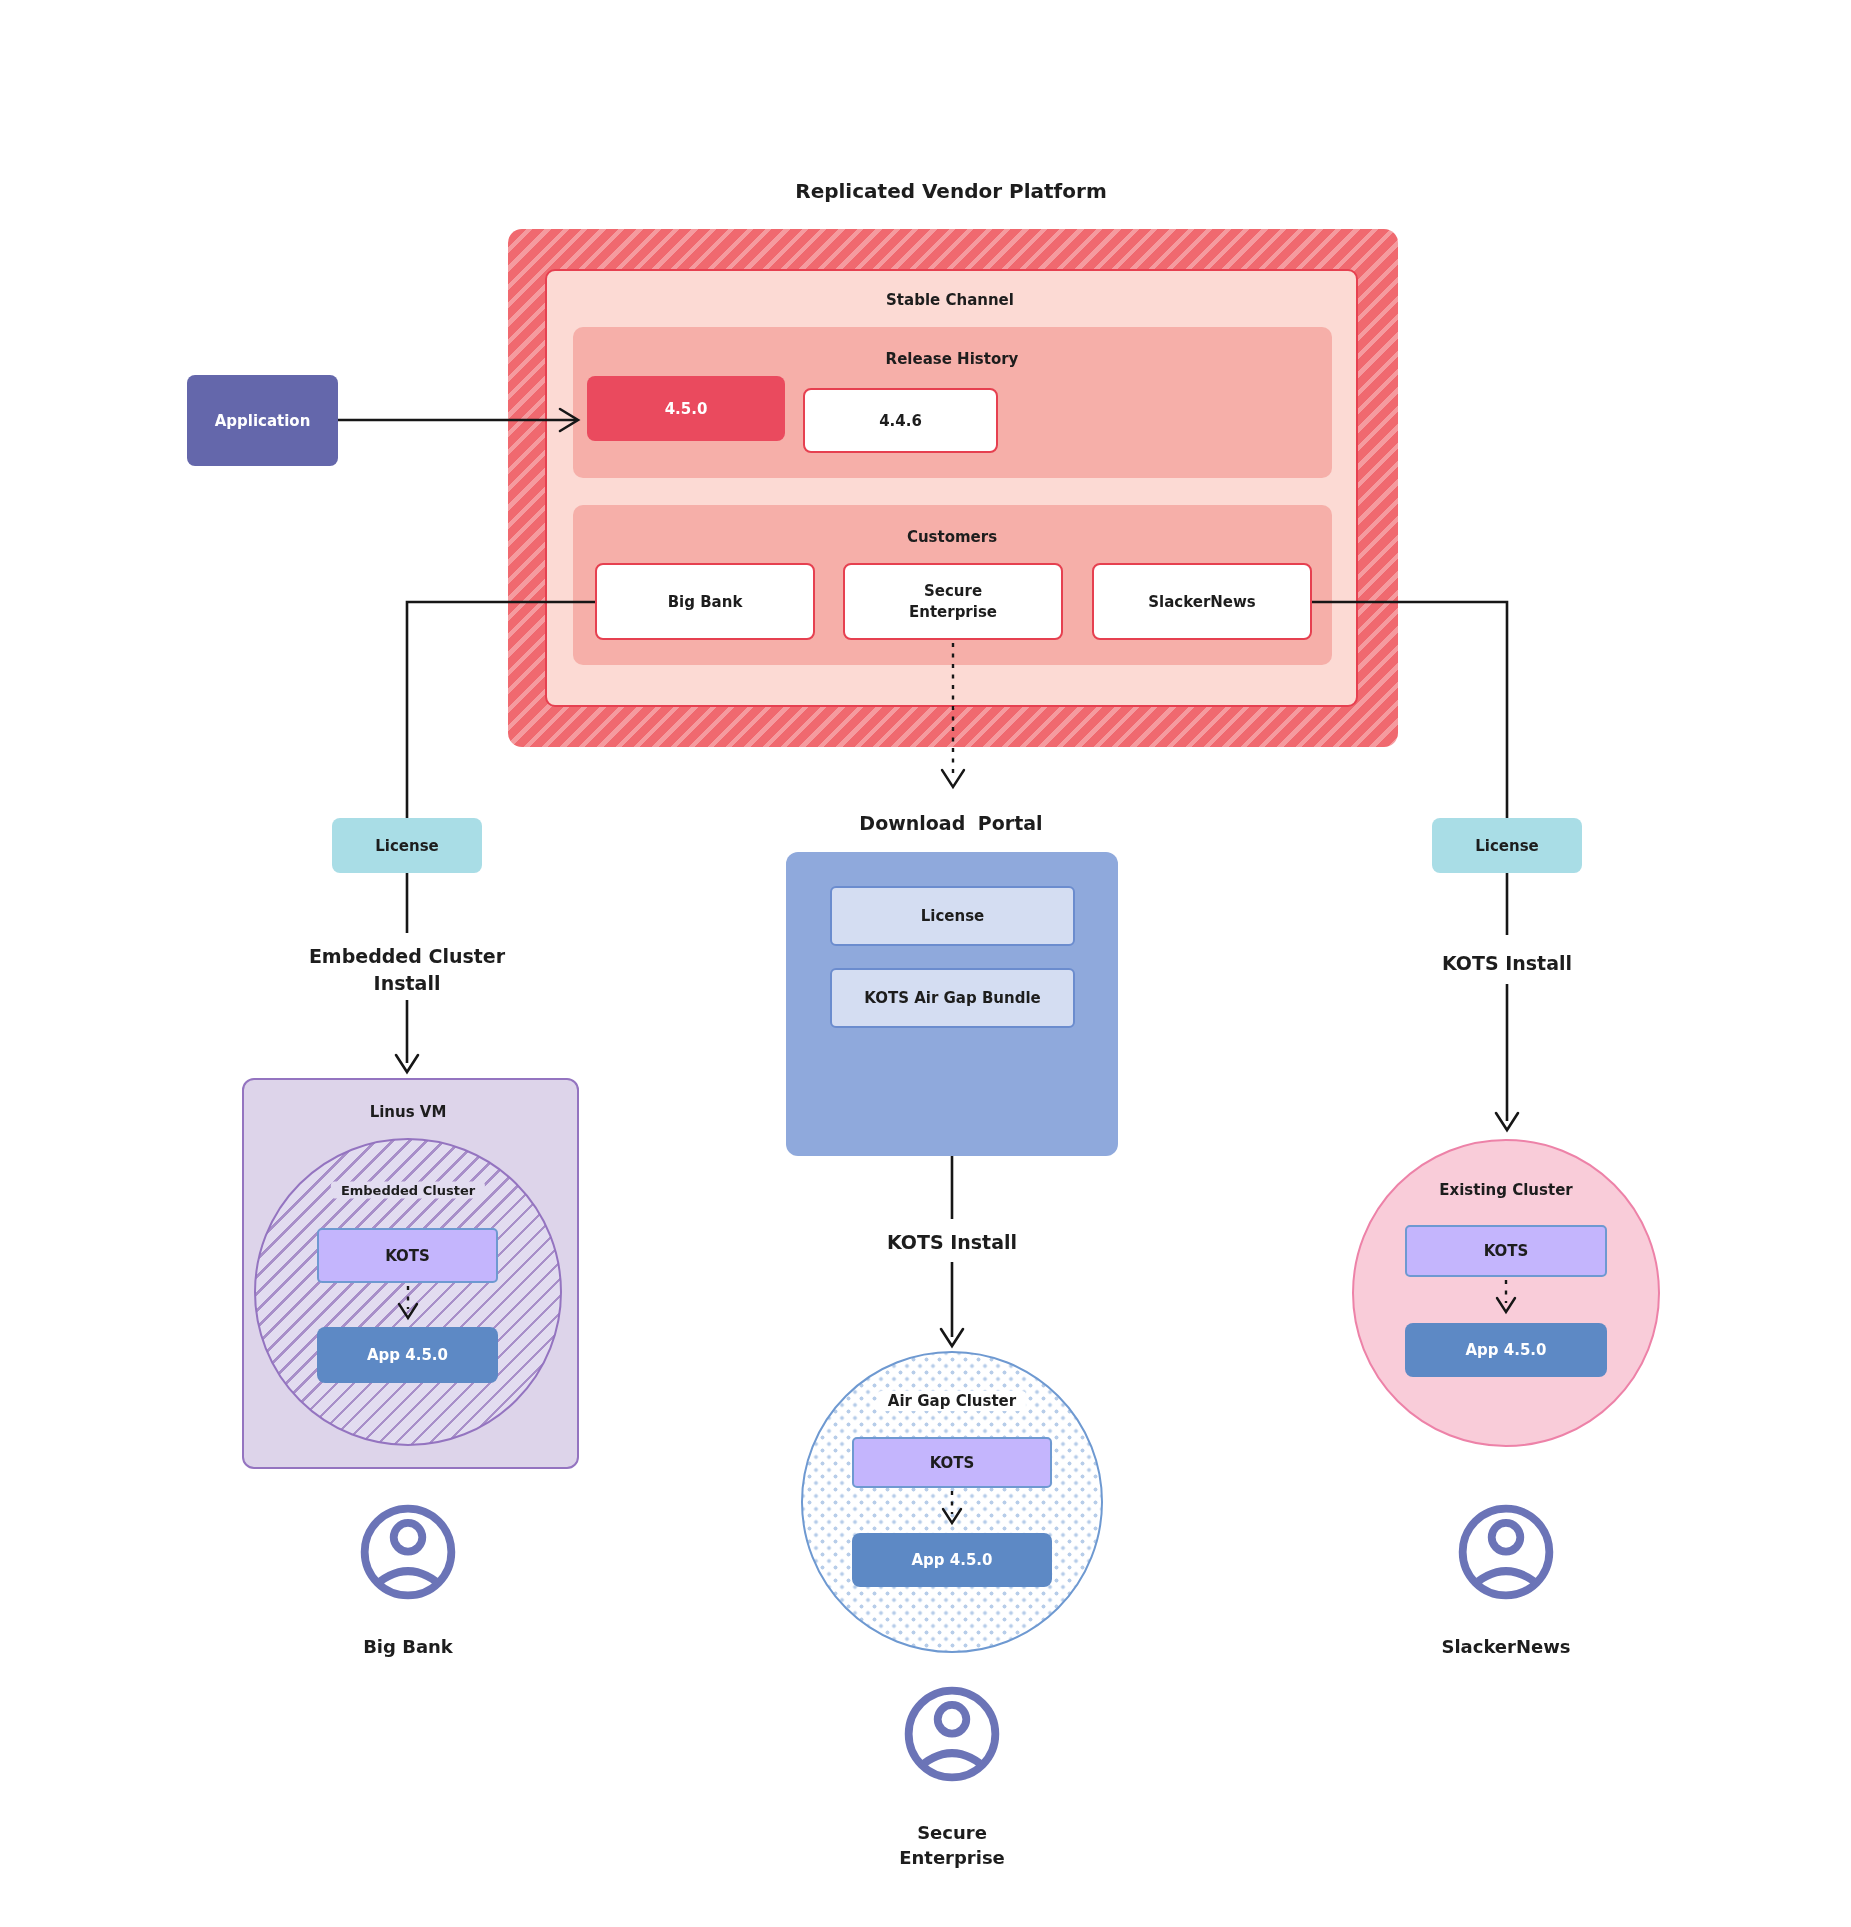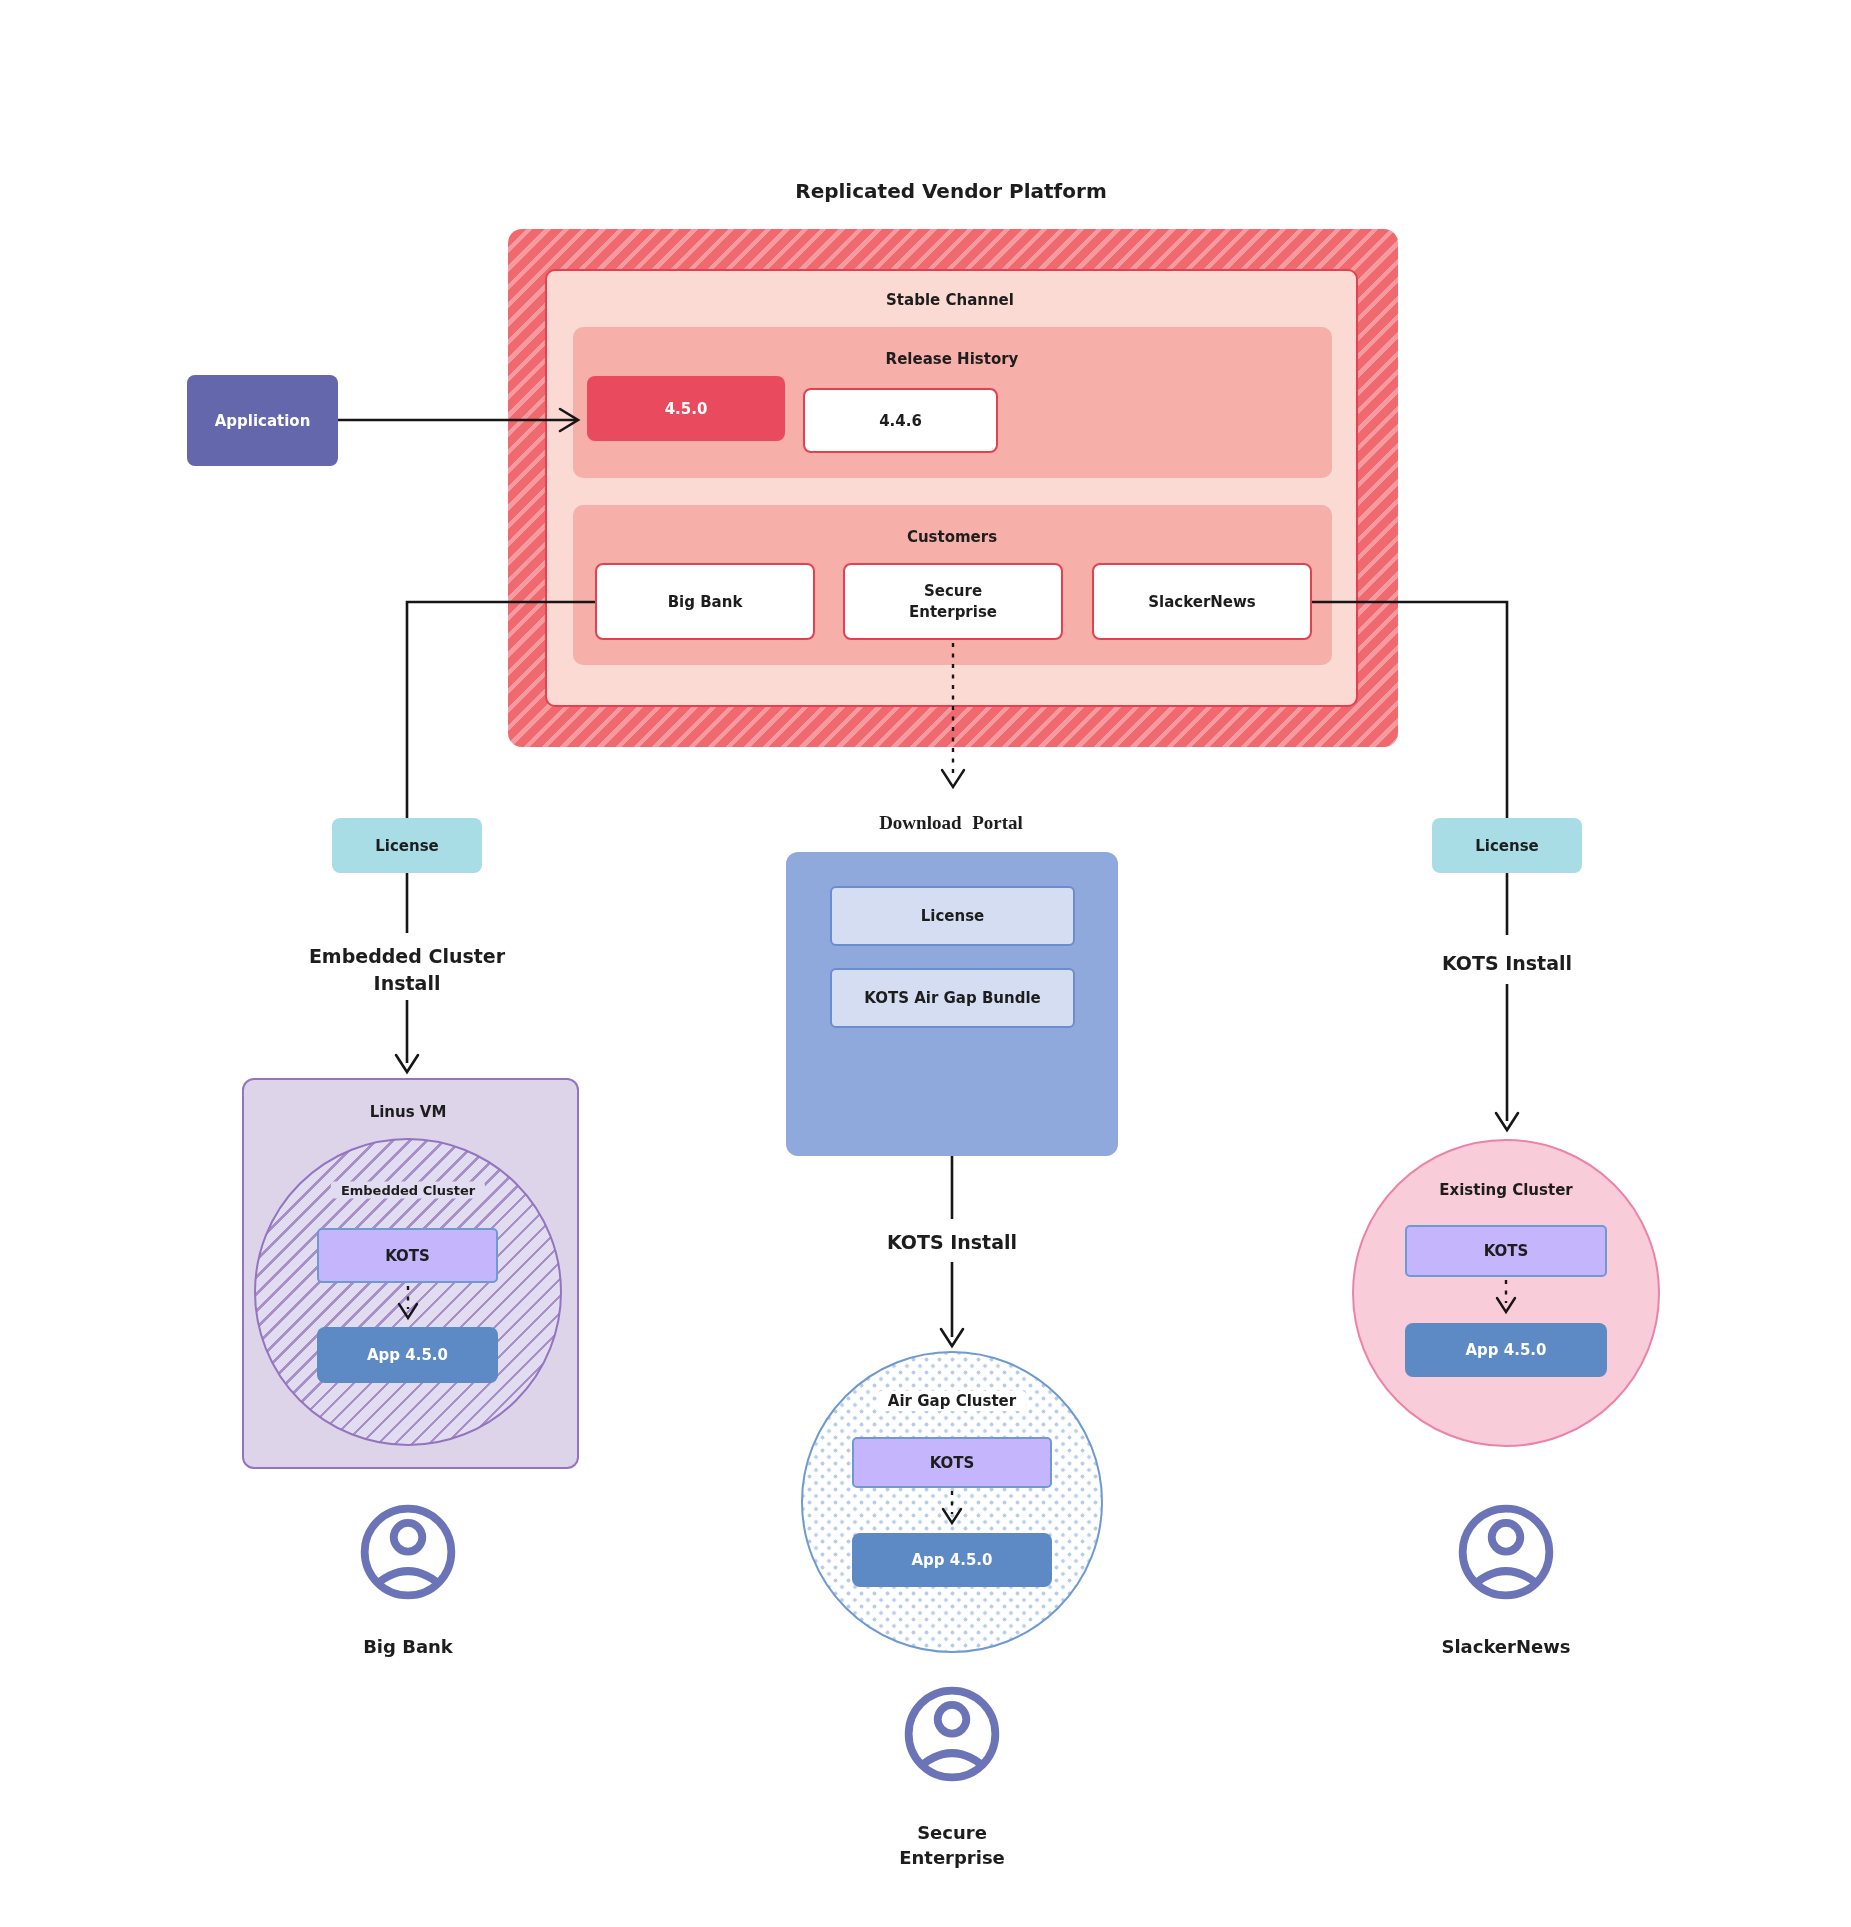--- a/index.html
+++ b/index.html
@@ -99,21 +99,21 @@
     position:absolute;z-index:1;box-sizing:border-box;
   }
   .kots-box{
     background:#c4b5fd;border:2.5px solid var(--kots_border,#6e99d1);
     border-radius:5px;font-size:15px;
   }
   .app-box{
     background:var(--app_box_fill,#5d89c5);border-radius:8px;font-size:15px;
   }
   .flow-label{font-size:19px;}
-  .portal-title{word-spacing:6px;font-family:Liberation Serif, serif;}
+  .portal-title{word-spacing:6px;}
   .pill{padding:1px 10px;border-radius:4px;}
   
   .connectors{position:absolute;left:0;top:0;z-index:5;pointer-events:none;}
   .conn{stroke:var(--connector,#161616);stroke-width:2.6;fill:none;}
   .conn-dash{stroke:var(--connector,#161616);stroke-width:2.4;fill:none;stroke-dasharray:4 6.5;}
   .head{stroke:var(--connector,#161616);stroke-width:2.6;fill:none;stroke-linecap:round;stroke-linejoin:miter;}
   .head-sm{stroke:var(--connector,#161616);stroke-width:2.4;fill:none;stroke-linecap:round;}
   
   .person{position:absolute;z-index:2;}
   .person circle,.person path{stroke:var(--person_icon,#6b74b7);}

